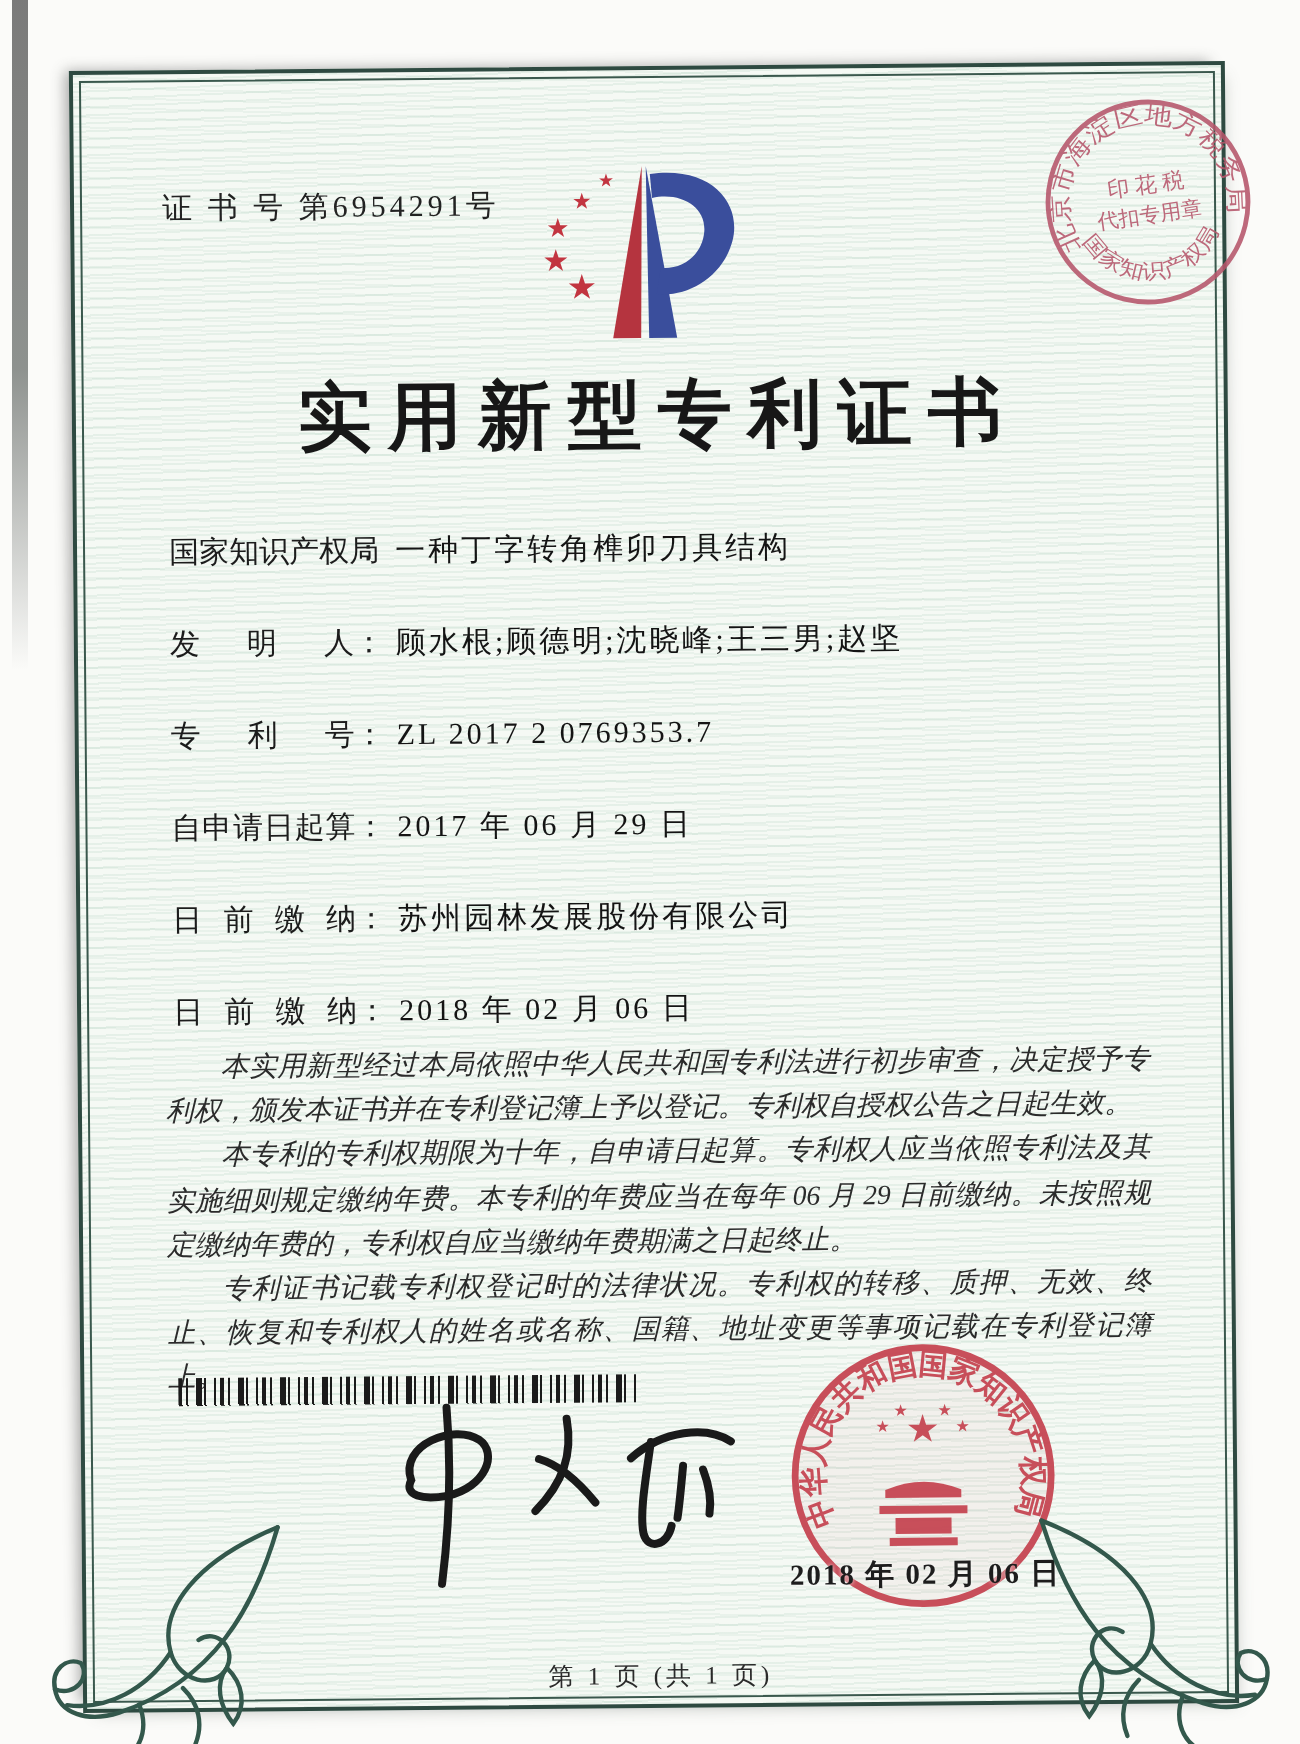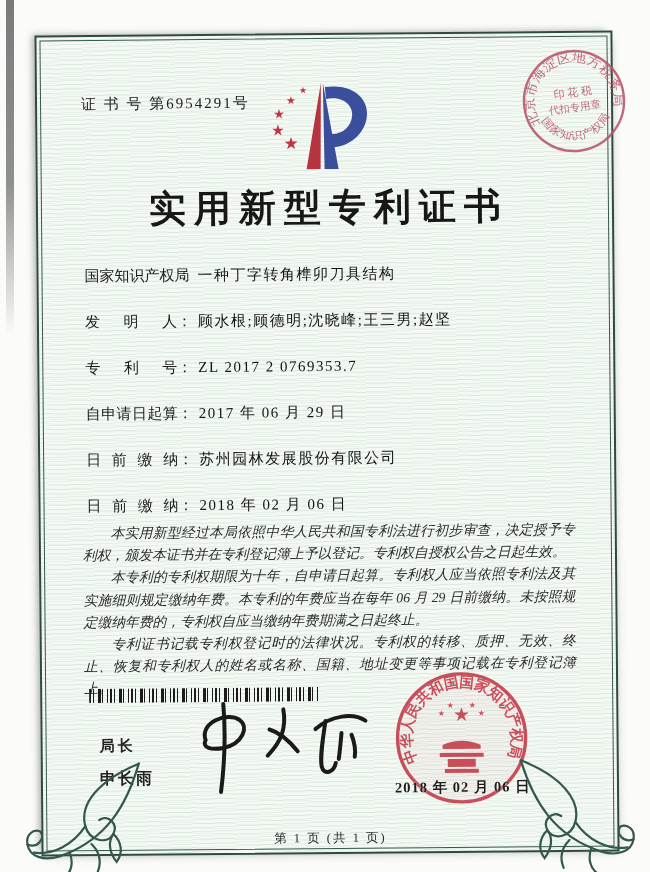--- a/index.html
+++ b/index.html
@@ -116,24 +116,20 @@
     </div>
 
     <div class="paras">
       <p>本实用新型经过本局依照中华人民共和国专利法进行初步审查，决定授予专利权，颁发本证书并在专利登记簿上予以登记。专利权自授权公告之日起生效。</p>
       <p>本专利的专利权期限为十年，自申请日起算。专利权人应当依照专利法及其实施细则规定缴纳年费。本专利的年费应当在每年 06 月 29 日前缴纳。未按照规定缴纳年费的，专利权自应当缴纳年费期满之日起终止。</p>
       <p>专利证书记载专利权登记时的法律状况。专利权的转移、质押、无效、终止、恢复和专利权人的姓名或名称、国籍、地址变更等事项记载在专利登记簿上。</p>
     </div>
 
     <div class="barcode"></div>
 
-    <div class="officer">
-      <div class="o-title">局长</div>
-      <div class="o-name">申长雨</div>
-    </div>
 
     <svg class="signature" viewBox="0 0 190 110">
       <g fill="none" stroke="#1a1a1a" stroke-width="4" stroke-linecap="round">
         <path d="M18,44 C12,26 40,16 52,24 C62,31 55,48 36,52 C24,54 14,52 18,44 Z"></path>
         <path d="M36,8 C38,34 37,66 33,96"></path>
         <path d="M96,14 C99,32 94,46 80,60"></path>
         <path d="M82,34 C92,37 102,46 110,56"></path>
         <path d="M128,34 C144,20 166,18 178,26"></path>
         <path d="M138,26 C135,46 132,62 134,72 C136,80 146,78 148,68"></path>
         <path d="M154,38 C153,48 152,58 151,64"></path>

